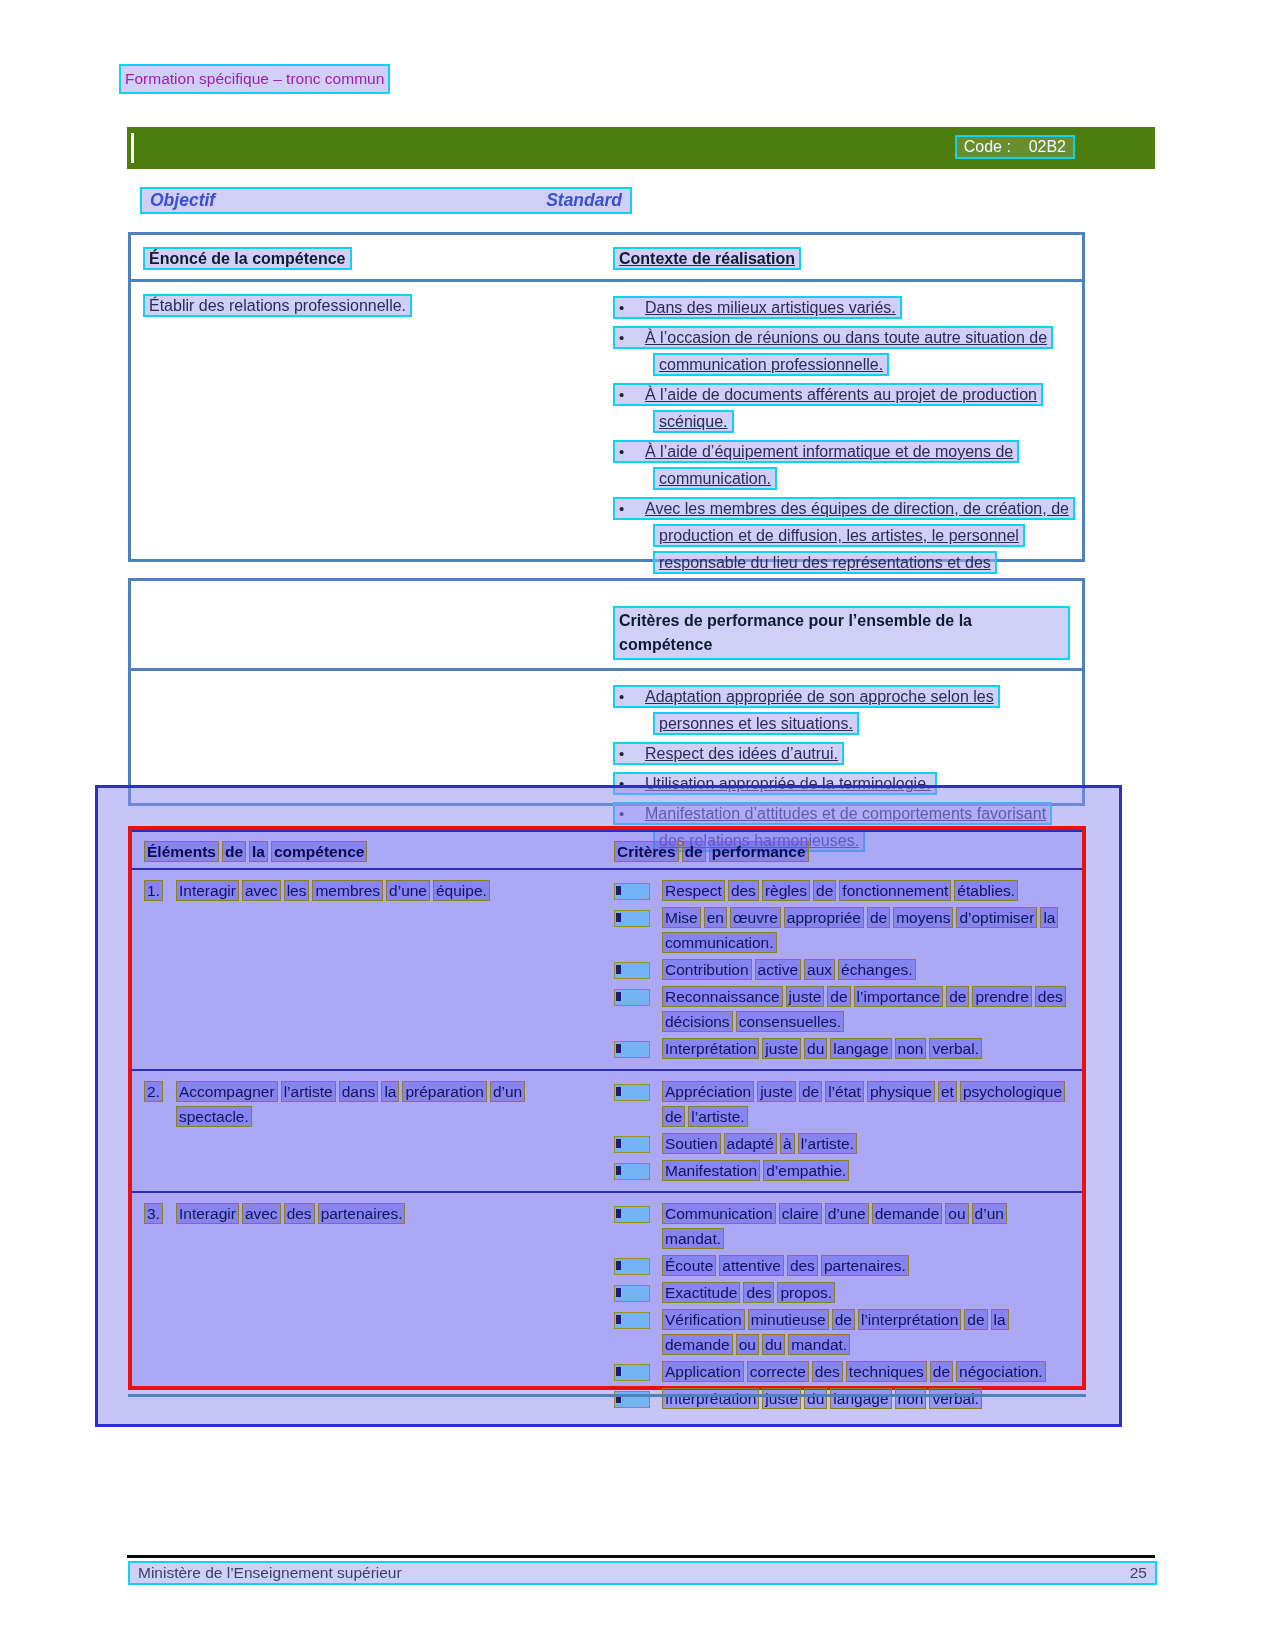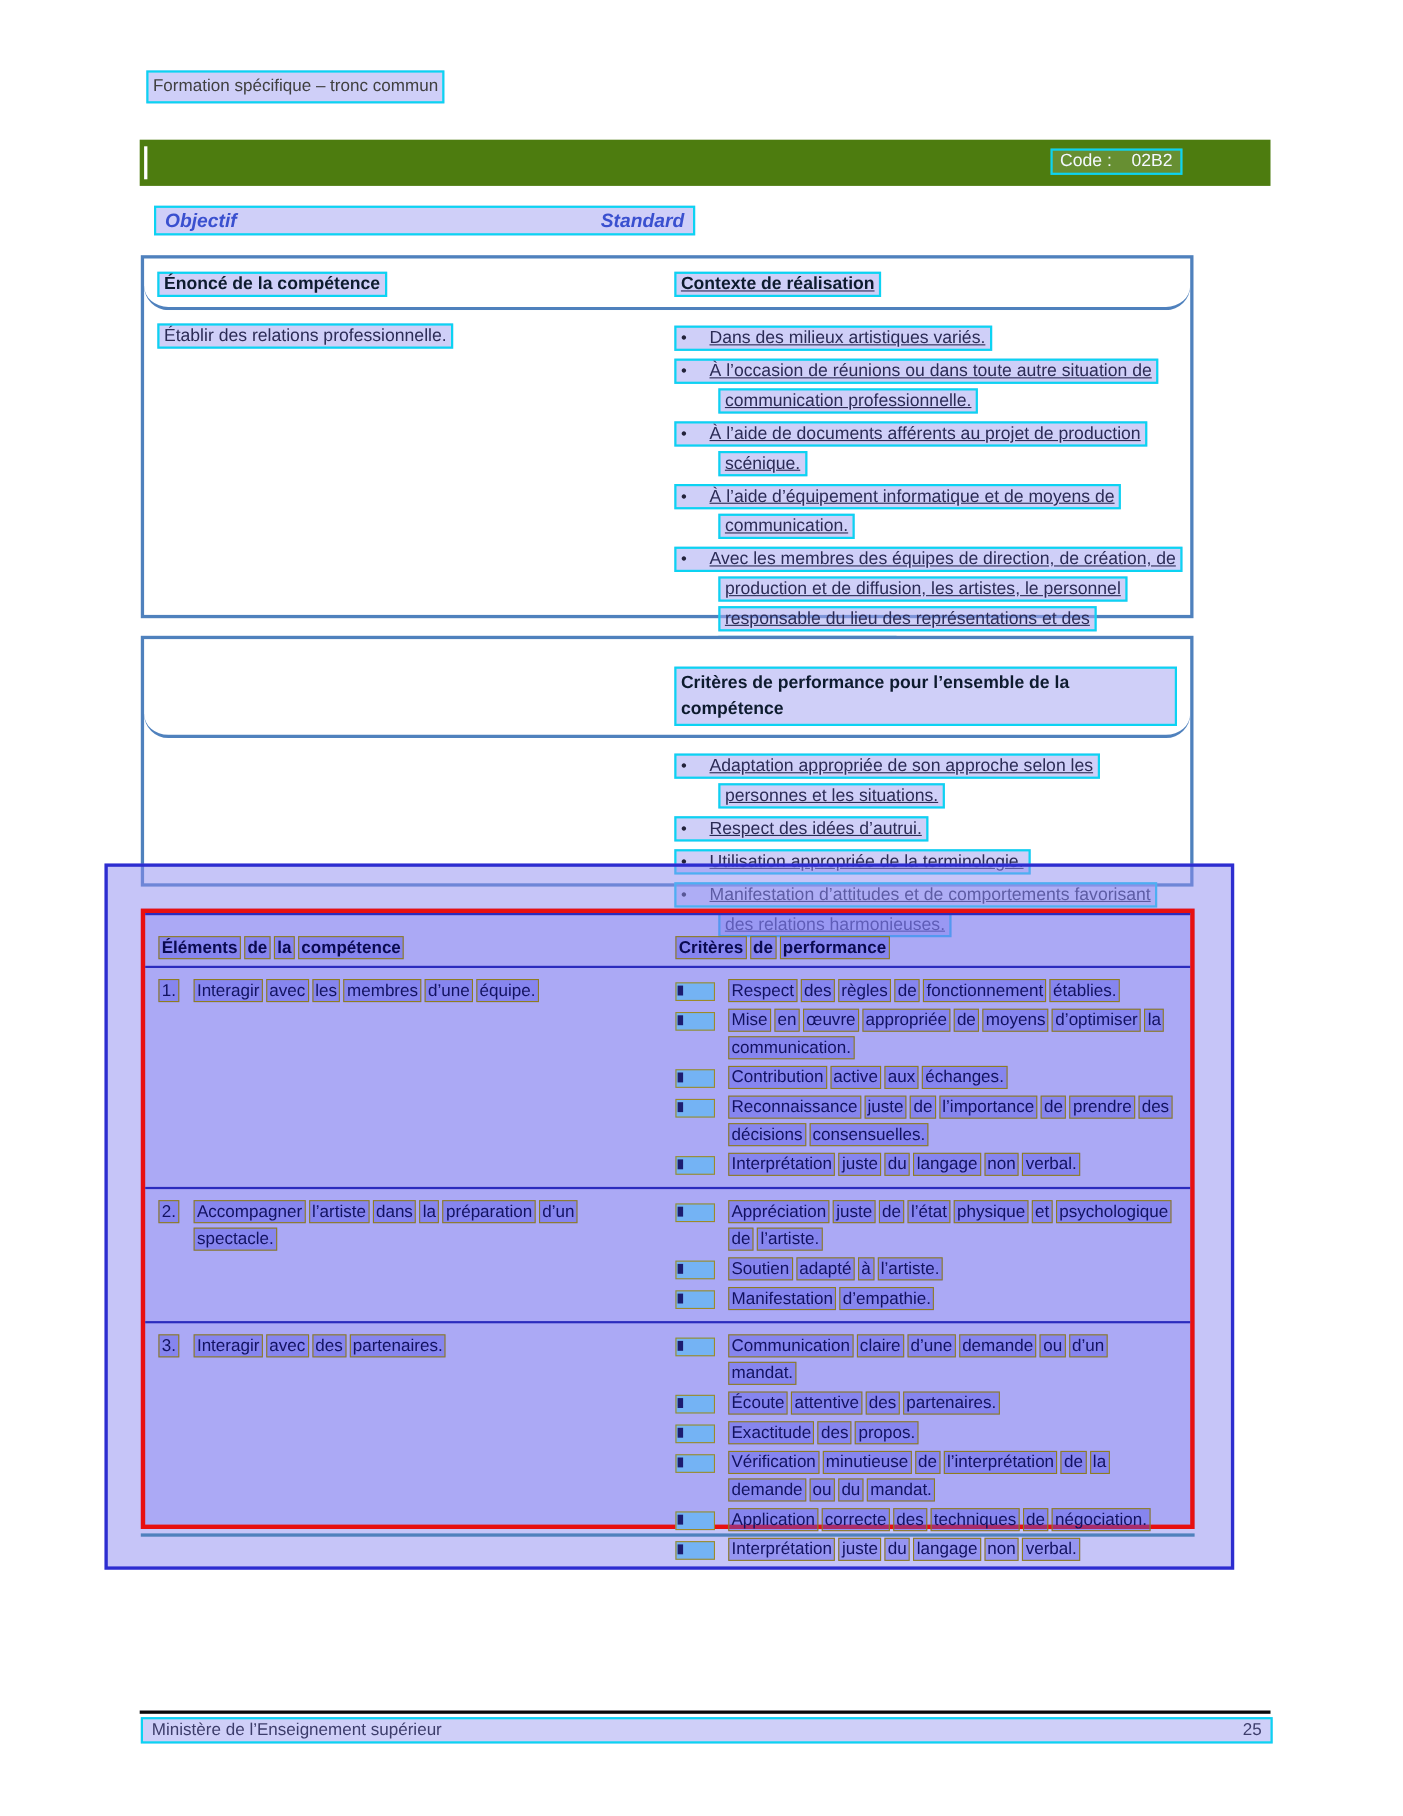--- a/index.html
+++ b/index.html
@@ -4,52 +4,52 @@
 <style>
   html,body{margin:0;padding:0;background:#ffffff;}
   .page{position:relative;width:1275px;height:1651px;background:#ffffff;overflow:hidden;
         font-family:"Liberation Sans",sans-serif;color:#2b2b55;font-size:16px;}
 
   
   .hl{background:rgba(167,167,243,.55);border:2px solid #0cd3f2;padding:1px 4px;
       -webkit-box-decoration-break:clone;box-decoration-break:clone;line-height:24px;}
   .hd{font-weight:bold;color:#0d1b2e;}
 
-  .note{position:absolute;left:133px;top:64px;font-size:15.5px;color:#404040;}
+  .note{position:absolute;left:119px;top:64px;font-size:15.5px;color:#a21caf;}
 
   .bar{position:absolute;left:127px;top:127px;width:1028px;height:42px;background:#4d7c0f;}
   .bar-caret{position:absolute;left:4px;top:6px;width:3px;height:30px;background:#ffffff;}
   .code{position:absolute;right:80px;top:8px;border:2px solid #0cd3f2;background:rgba(255,255,255,.15);
         color:#f4f8ff;padding:1px 7px;font-size:16px;white-space:pre;}
 
   .obj-row{position:absolute;left:140px;top:187px;width:492px;box-sizing:border-box;display:flex;
            justify-content:space-between;border:2px solid #0cd3f2;background:rgba(167,167,243,.55);
            padding:1px 8px;font-weight:bold;font-style:italic;font-size:17.5px;color:#3a50cf;}
 
   .tbl{position:absolute;left:128px;width:957px;border:3px solid #4f81bd;box-sizing:border-box;background:#fff;}
   .t1{top:232px;height:330px;}
   .t2{top:578px;height:228px;}
-  .grid{display:grid;grid-template-columns:482px 1fr;border-radius:22px;}
+  .grid{display:grid;grid-template-columns:482px 1fr;}
   .thead{border-bottom:3px solid #4f81bd;padding:12px 0 8px 0;}
   .tbody{padding:12px 0 6px 0;}
   .c1{padding-left:12px;}
   .c2{padding-right:10px;text-decoration:underline;}
 
   .li{padding-left:40px;text-indent:-40px;margin-bottom:3px;line-height:27px;}
   .dot{display:inline-block;width:26px;text-indent:0;color:#22223a;font-size:15px;}
   .t2head{max-width:445px;display:inline-block;margin-top:13px;}
 
   
   .overlay{position:absolute;left:95px;top:785px;width:1027px;height:642px;z-index:5;
            background:rgba(141,139,242,.5);border:3px solid #2d2dd0;box-sizing:border-box;}
   .t3{position:absolute;left:30px;top:38px;width:958px;height:564px;box-sizing:border-box;
       border:4px solid #e81010;background:rgba(99,97,238,.28);}
   .t3underline{position:absolute;left:30px;top:606px;width:958px;height:3px;background:#4f81bd;}
   .grid3{display:grid;grid-template-columns:482px 1fr;}
-  .h3row{border-top:2px solid #2b2bbd;border-bottom:2px solid #2b2bbd;padding:18px 0 3px 0;}
+  .h3row{border-top:2px solid #2b2bbd;border-bottom:2px solid #2b2bbd;padding:8px 0 3px 0;}
   .row3{border-bottom:2px solid #2b2bbd;padding:9px 0 5px 0;}
   .row3:last-child{border-bottom:none;}
 
   .wbx{line-height:24px;font-size:15.5px;color:#121260;}
   .wbx .wb{display:inline-block;background:rgba(84,84,232,.42);border:1px solid #8f7d1f;
            padding:0 2px;margin:0 3px 3px 0;line-height:19px;}
   .hd3{font-weight:bold;}
   .hd3 .wb{color:#0a0a50;}
 
   .el3{display:flex;align-items:flex-start;}

